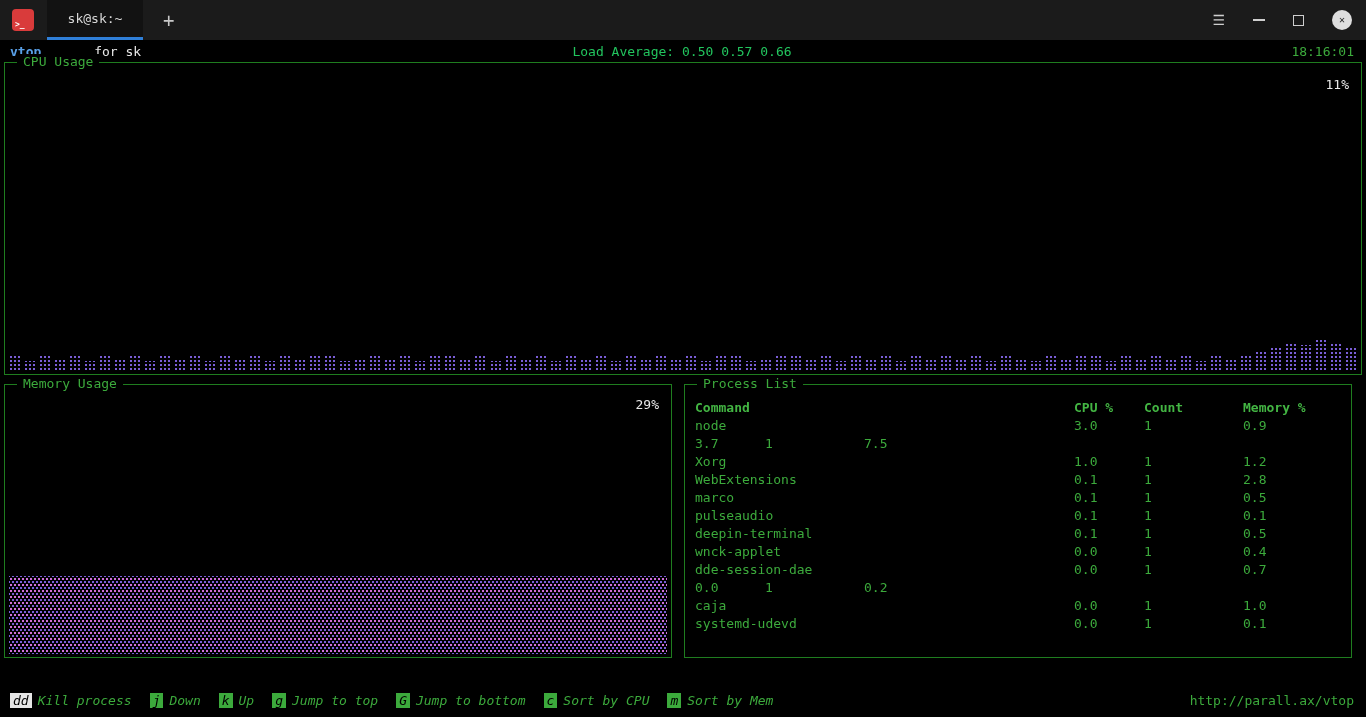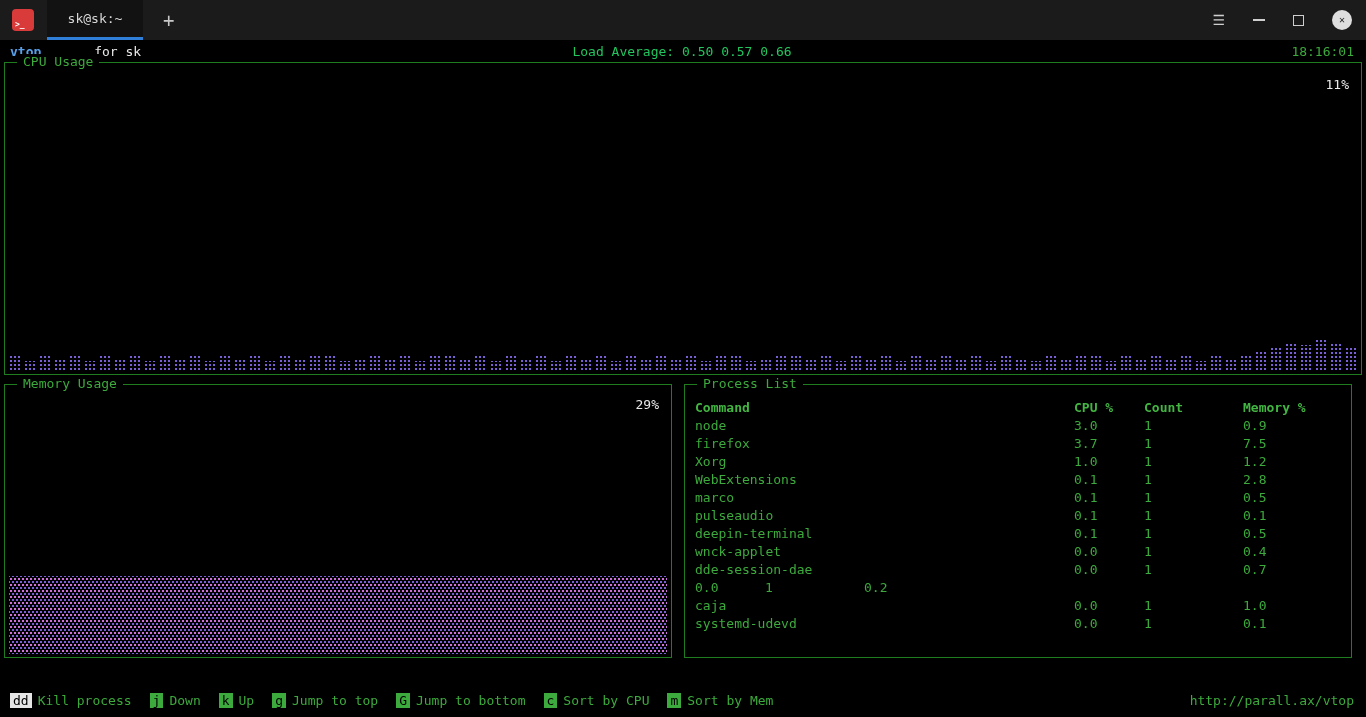--- a/index.html
+++ b/index.html
@@ -242,21 +242,20 @@
           <span class="c-mem">Memory %</span>
         </div>
         <div>
             <div class="prow">
               <span class="c-cmd">node</span>
               <span class="c-cpu">3.0</span>
               <span class="c-count">1</span>
               <span class="c-mem">0.9</span>
             </div>
             <div class="prow">
-              <span class="c-cmd">firefox</span>
               <span class="c-cpu">3.7</span>
               <span class="c-count">1</span>
               <span class="c-mem">7.5</span>
             </div>
             <div class="prow">
               <span class="c-cmd">Xorg</span>
               <span class="c-cpu">1.0</span>
               <span class="c-count">1</span>
               <span class="c-mem">1.2</span>
             </div>
@@ -311,21 +310,21 @@
               <span class="c-cmd">systemd-udevd</span>
               <span class="c-cpu">0.0</span>
               <span class="c-count">1</span>
               <span class="c-mem">0.1</span>
             </div>
           </div>
       </div>
     </div>
 
     <div class="footer">
-      <span style="display:flex;align-items:center;">
+      <span style="display:flex;align-items:center;font-style:italic;">
           <span class="fitem">
             <span class="key white">dd</span>
             <span>Kill process</span>
           </span>
           <span class="fitem">
             <span class="key greenbg">j</span>
             <span>Down</span>
           </span>
           <span class="fitem">
             <span class="key greenbg">k</span>

